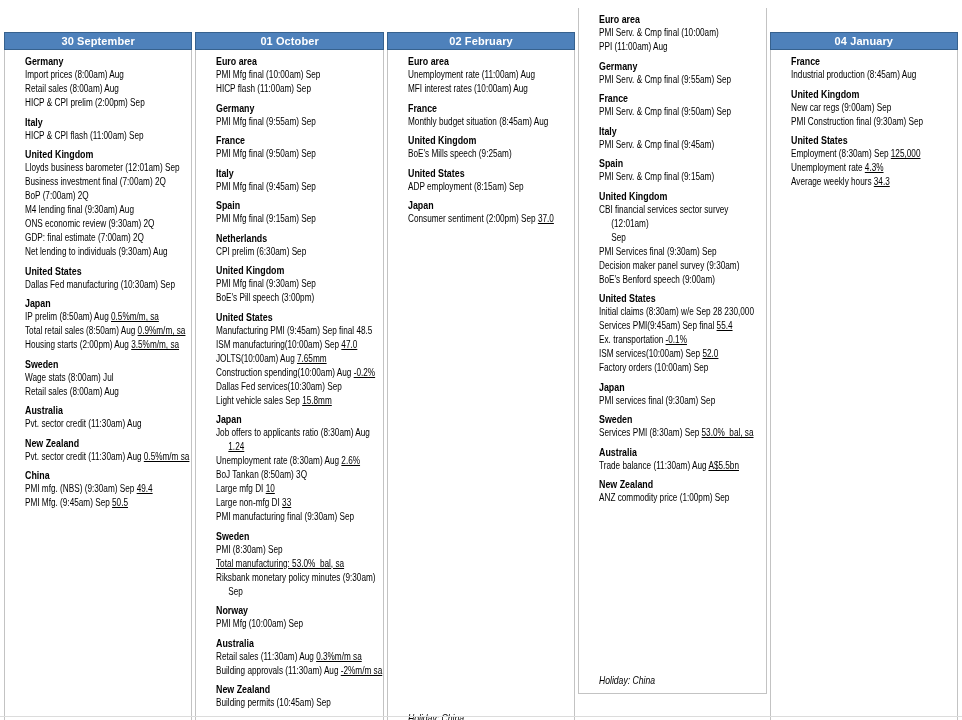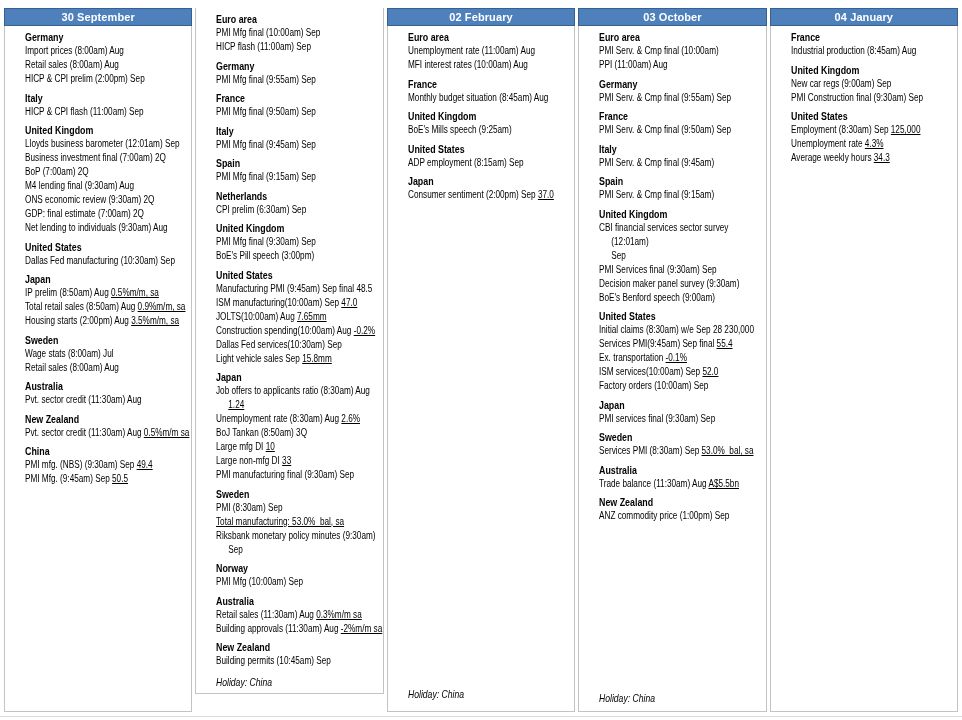--- a/index.html
+++ b/index.html
@@ -2,21 +2,21 @@
 <html><head>
 <meta charset="utf-8">
 <style>
   html,body{margin:0;padding:0;background:#ffffff;}
   .page{position:relative;width:962px;height:720px;background:#fff;overflow:hidden;
         font-family:"Liberation Sans",sans-serif;color:#000;}
   .board{position:absolute;left:4px;top:8px;right:4px;display:flex;gap:3px;}
   .col{flex:1 1 0;display:flex;flex-direction:column;min-width:0;}
   .col-header{height:18px;box-sizing:border-box;background:#4e81bb;border:1px solid #36618e;
               color:#fff;font-weight:bold;font-size:11px;line-height:16px;text-align:center;
-              letter-spacing:0.1px;}
+              letter-spacing:0.1px;margin-top:24px;}
   .col-body{box-sizing:border-box;height:686px;border:1px solid #c3c3c3;border-top:none;
             background:#fff;padding:4px 0 2px 20px;overflow:hidden;}
   .inner{width:122%;height:100%;transform:scaleX(0.82);transform-origin:0 0;
          display:flex;flex-direction:column;}
   .country{font-weight:bold;font-size:10.8px;line-height:14px;margin-top:4.5px;}
   .sec:first-child .country{margin-top:0;}
   .ev{font-size:10px;line-height:14px;padding-left:15px;text-indent:-15px;
       white-space:pre-wrap;}
   .ev .val{text-decoration:underline;}
   .holiday{margin-top:auto;font-style:italic;font-size:10.5px;line-height:14px;
@@ -79,20 +79,21 @@
             </div>
             <div class="sec">
               <div class="country">China</div>
               <div class="ev"><span class="t">PMI mfg. (NBS) (9:30am) Sep </span><span class="val">49.4</span></div>
               <div class="ev"><span class="t">PMI Mfg. (9:45am) Sep </span><span class="val">50.5</span></div>
             </div>
           </div>
         </div>
       </div>
       <div class="col">
+        <div class="col-header">01 October</div>
         <div class="col-body">
           <div class="inner">
             <div class="sec">
               <div class="country">Euro area</div>
               <div class="ev"><span class="t">PMI Mfg final (10:00am) Sep</span></div>
               <div class="ev"><span class="t">HICP flash (11:00am) Sep</span></div>
             </div>
             <div class="sec">
               <div class="country">Germany</div>
               <div class="ev"><span class="t">PMI Mfg final (9:55am) Sep</span></div>
@@ -183,21 +184,20 @@
             </div>
             <div class="sec">
               <div class="country">Japan</div>
               <div class="ev"><span class="t">Consumer sentiment (2:00pm) Sep </span><span class="val">37.0</span></div>
             </div>
             <div class="holiday">Holiday: China</div>
           </div>
         </div>
       </div>
       <div class="col">
-        <div class="col-header">03 October</div>
         <div class="col-body">
           <div class="inner">
             <div class="sec">
               <div class="country">Euro area</div>
               <div class="ev"><span class="t">PMI Serv. &amp; Cmp final (10:00am)</span></div>
               <div class="ev"><span class="t">PPI (11:00am) Aug</span></div>
             </div>
             <div class="sec">
               <div class="country">Germany</div>
               <div class="ev"><span class="t">PMI Serv. &amp; Cmp final (9:55am) Sep</span></div>

